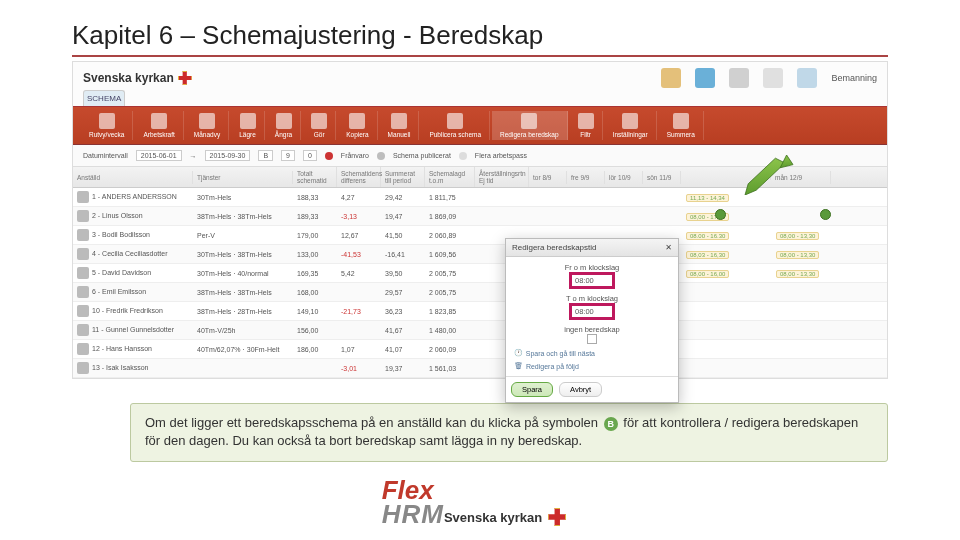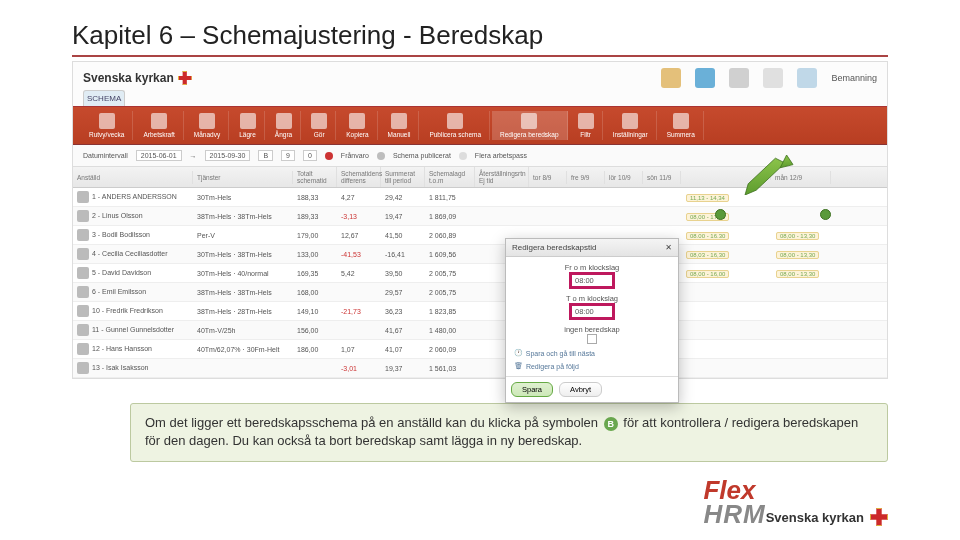--- a/index.html
+++ b/index.html
@@ -36,21 +36,21 @@
   .dlg-body { padding: 6px 8px; display: flex; flex-direction: column; gap: 5px; }
   .drow { display: flex; justify-content: space-between; align-items: center; font-size: 7.5px; color: #555; flex-direction: column; }
   .dinput { border: 3px solid #be185d; width: 46px; padding: 1px 3px; background: #fff; }
   .dlg-foot { padding: 5px; border-top: 1px solid #ddd; display: flex; gap: 6px; }
   .dbtn { padding: 2px 10px; border: 1px solid #ccc; background: linear-gradient(#fff,#eee); border-radius: 6px; font-size: 7.5px; }
   .dbtn.primary { border-color: #6a4; background: linear-gradient(#dff0d0,#cde8b8); }
   .arrow-annot { position: absolute; width: 70px; height: 40px; }
   .pill { position: absolute; width: 11px; height: 11px; border-radius: 50%; background: #5a9a3a; border: 1px solid #3d7020; }
   .callout { margin: 24px 72px 0 130px; background: #eef3e2; border: 1px solid #bcc9a0; border-radius: 3px; padding: 10px 14px; font-size: 13px; color: #333; line-height: 1.4; }
   .b-icon { display: inline-block; width: 14px; height: 14px; border-radius: 50%; background: #6aa84f; color: #fff; font-size: 9px; font-weight: bold; text-align: center; line-height: 14px; vertical-align: middle; margin: 0 2px; }
-  .footer { position: absolute; bottom: 14px; left: 60px; right: 72px; display: flex; justify-content: flex-end; align-items: flex-end; }
+  .footer { position: absolute; bottom: 14px; left: 60px; right: 72px; display: flex; justify-content: center; align-items: flex-end; }
   .flex-logo { font-size: 26px; font-weight: bold; font-style: italic; line-height: .9; }
   .flex-logo .f1 { color: #c0392b; }
   .flex-logo .f2 { color: #888; letter-spacing: 1px; }
   .sk-logo { display: flex; align-items: center; gap: 6px; font-size: 13px; font-weight: bold; color: #333; }
   .sk-logo .brand-cross { width: 18px; height: 18px; }
   #rows-host .trow > div:nth-child(n+8):nth-child(-n+11){ text-align:center; }
 </style>
 </head>
 <body>
 

